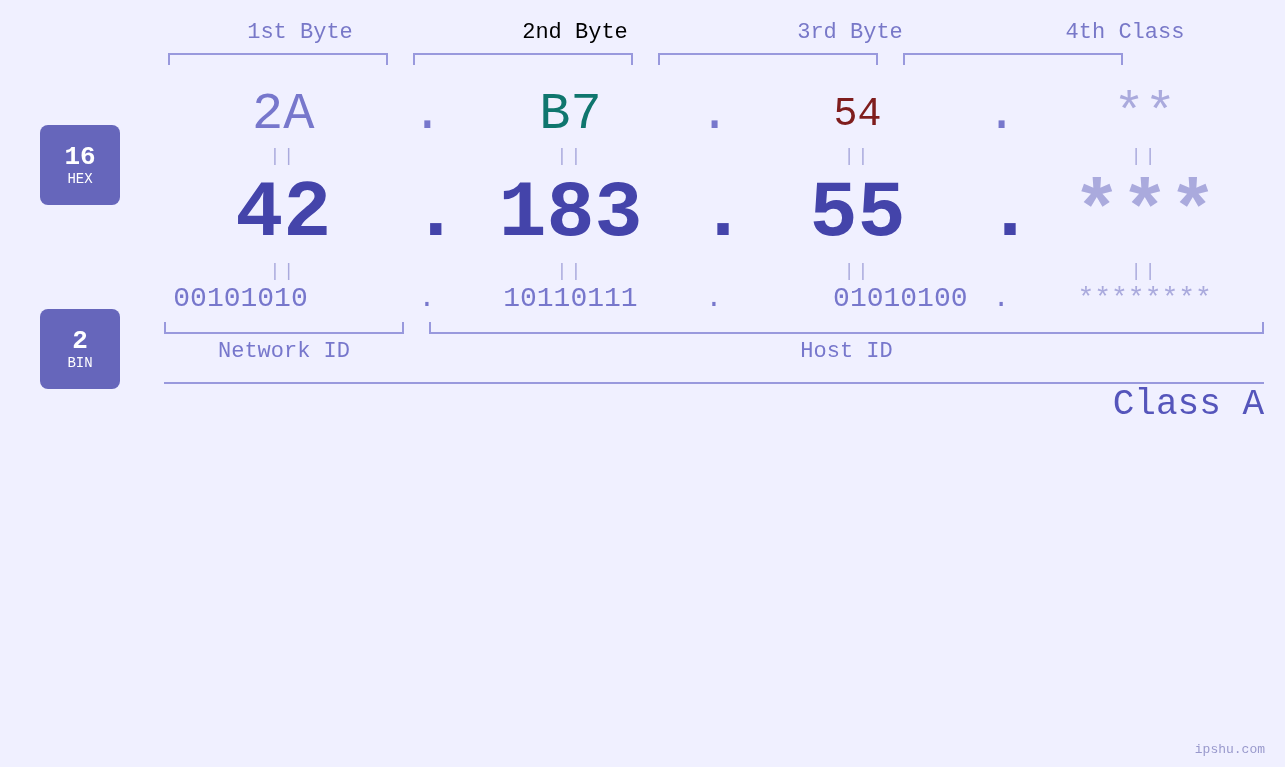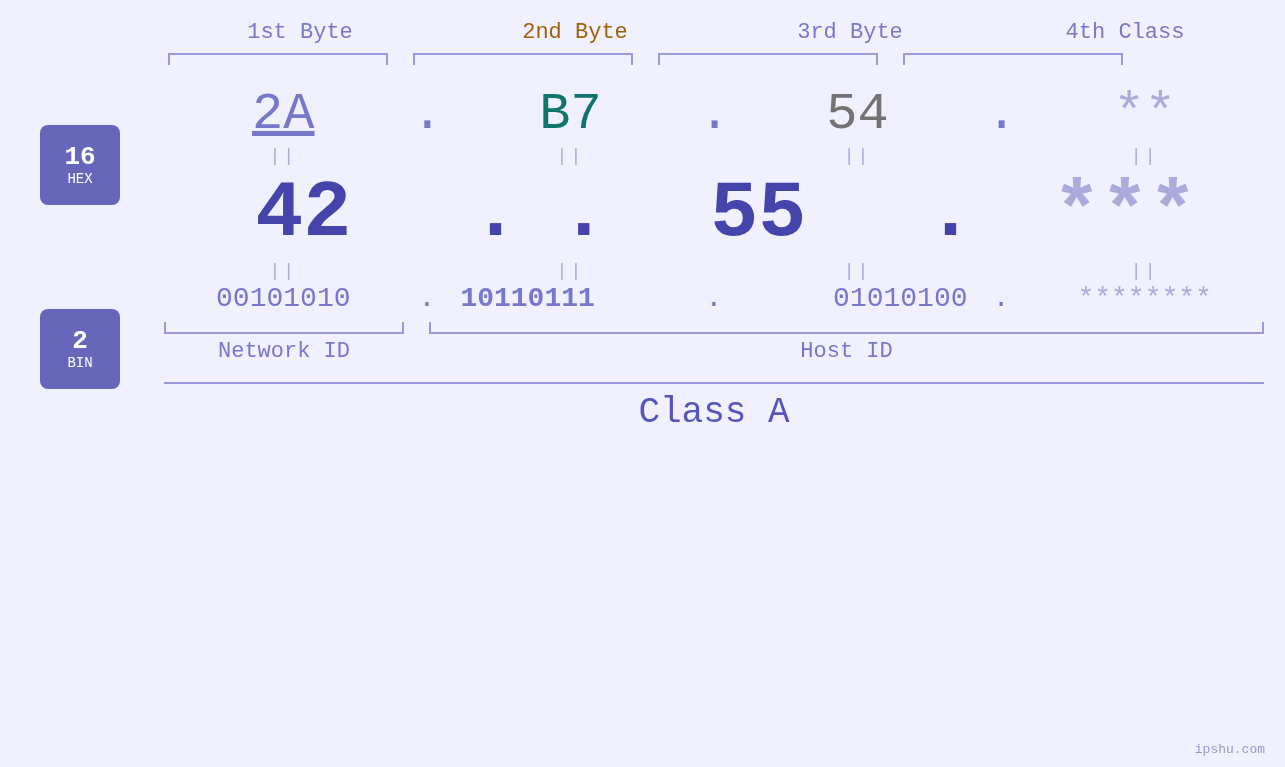--- a/index.html
+++ b/index.html
@@ -72,21 +72,21 @@
     }
 
   </style>
 </head>
 <body>
 
 <div class="main-container">
 
   <div class="byte-labels-row" style="display:flex; width:1100px; margin-left:140px; justify-content:space-around; margin-bottom:8px;">
     <div class="byte-label" style="width:220px;text-align:center;color:#7878c8;font-size:22px;font-family:'Courier New',monospace;">1st Byte</div>
-    <div class="byte-label" style="width:220px;text-align:center;color:#a16207;font-size:22px;font-family:'Courier New',monospace;">2nd Byte</div>
+    <div class="byte-label" style="width:220px;text-align:center;color:#000000;font-size:22px;font-family:'Courier New',monospace;">2nd Byte</div>
     <div class="byte-label" style="width:220px;text-align:center;color:#7878c8;font-size:22px;font-family:'Courier New',monospace;">3rd Byte</div>
     <div class="byte-label" style="width:220px;text-align:center;color:#7878c8;font-size:22px;font-family:'Courier New',monospace;">4th Class</div>
   </div>
 
   <div style="display:flex; width:1100px; margin-left:140px; margin-bottom:20px;">
     <div style="width:220px;height:12px;border-top:2px solid #9999dd;border-left:2px solid #9999dd;border-right:2px solid #9999dd;margin:0 5px;"></div>
     <div style="width:15px;"></div>
     <div style="width:220px;height:12px;border-top:2px solid #9999dd;border-left:2px solid #9999dd;border-right:2px solid #9999dd;margin:0 5px;"></div>
     <div style="width:15px;"></div>
     <div style="width:220px;height:12px;border-top:2px solid #9999dd;border-left:2px solid #9999dd;border-right:2px solid #9999dd;margin:0 5px;"></div>
@@ -110,33 +110,33 @@
       <div class="badge">
         <span class="badge-num">2</span>
         <span class="badge-label">BIN</span>
       </div>
     </div>
 
     <div style="display:flex;flex-direction:column;width:1100px;">
 
       <div style="display:flex;align-items:center;justify-content:space-around;width:1100px;">
         <div style="width:220px;text-align:center;">
-          <span style="font-size:52px;font-family:'Courier New',monospace;color:#7777cc;text-decoration:underline;">2A</span>
+          <span style="font-size:52px;font-family:'Courier New',monospace;color:#7777cc;">2A</span>
         </div>
         <div style="width:30px;text-align:center;">
           <span style="font-size:52px;font-family:'Courier New',monospace;color:#7777cc;">.</span>
         </div>
         <div style="width:220px;text-align:center;">
           <span style="font-size:52px;font-family:'Courier New',monospace;color:#0f766e;">B7</span>
         </div>
         <div style="width:30px;text-align:center;">
           <span style="font-size:52px;font-family:'Courier New',monospace;color:#7777cc;">.</span>
         </div>
         <div style="width:220px;text-align:center;">
-          <span style="font-size:52px;font-family:'Courier New',monospace;color:#737373;">54</span>
+          <span style="font-size:40px;font-family:'Courier New',monospace;color:#7f1d1d;">54</span>
         </div>
         <div style="width:30px;text-align:center;">
           <span style="font-size:52px;font-family:'Courier New',monospace;color:#7777cc;">.</span>
         </div>
         <div style="width:220px;text-align:center;">
           <span style="font-size:52px;font-family:'Courier New',monospace;color:#aaaadd;">**</span>
         </div>
       </div>
 
       <div style="display:flex;width:1100px;justify-content:space-around;margin:2px 0;">
@@ -149,20 +149,23 @@
         <div style="width:220px;text-align:center;color:#aaaadd;font-size:18px;letter-spacing:3px;">||</div>
       </div>
 
       <div style="display:flex;align-items:center;justify-content:space-around;width:1100px;">
         <div style="width:220px;text-align:center;">
           <span style="font-size:80px;font-family:'Courier New',monospace;color:#4444aa;font-weight:bold;">42</span>
         </div>
         <div style="width:30px;text-align:center;">
           <span style="font-size:80px;font-family:'Courier New',monospace;color:#4444aa;font-weight:bold;">.</span>
         </div>
+        <div style="width:220px;text-align:center;">
+          <span style="font-size:80px;font-family:'Courier New',monospace;color:#4444aa;font-weight:bold;">183</span>
+        </div>
         <div style="width:30px;text-align:center;">
           <span style="font-size:80px;font-family:'Courier New',monospace;color:#4444aa;font-weight:bold;">.</span>
         </div>
         <div style="width:220px;text-align:center;">
           <span style="font-size:80px;font-family:'Courier New',monospace;color:#4444aa;font-weight:bold;">55</span>
         </div>
         <div style="width:30px;text-align:center;">
           <span style="font-size:80px;font-family:'Courier New',monospace;color:#4444aa;font-weight:bold;">.</span>
         </div>
         <div style="width:220px;text-align:center;">
@@ -174,27 +177,27 @@
         <div style="width:220px;text-align:center;color:#aaaadd;font-size:18px;letter-spacing:3px;">||</div>
         <div style="width:30px;"></div>
         <div style="width:220px;text-align:center;color:#aaaadd;font-size:18px;letter-spacing:3px;">||</div>
         <div style="width:30px;"></div>
         <div style="width:220px;text-align:center;color:#aaaadd;font-size:18px;letter-spacing:3px;">||</div>
         <div style="width:30px;"></div>
         <div style="width:220px;text-align:center;color:#aaaadd;font-size:18px;letter-spacing:3px;">||</div>
       </div>
 
       <div style="display:flex;align-items:center;justify-content:space-around;width:1100px;">
-        <div style="width:220px;text-align:center;">
+        <div style="width:220px;">
           <span style="font-size:28px;font-family:'Courier New',monospace;color:#7777cc;">00101010</span>
         </div>
         <div style="width:30px;text-align:center;">
           <span style="font-size:28px;font-family:'Courier New',monospace;color:#7777cc;">.</span>
         </div>
-        <div style="width:220px;text-align:left;font-weight:bold;">
+        <div style="width:220px;text-align:center;">
           <span style="font-size:28px;font-family:'Courier New',monospace;color:#7777cc;">10110111</span>
         </div>
         <div style="width:30px;text-align:center;">
           <span style="font-size:28px;font-family:'Courier New',monospace;color:#7777cc;">.</span>
         </div>
         <div style="width:220px;text-align:right;">
           <span style="font-size:28px;font-family:'Courier New',monospace;color:#7777cc;">01010100</span>
         </div>
         <div style="width:30px;text-align:center;">
           <span style="font-size:28px;font-family:'Courier New',monospace;color:#7777cc;">.</span>
@@ -210,21 +213,21 @@
         <div style="flex:1;height:12px;border-bottom:2px solid #9999dd;border-left:2px solid #9999dd;border-right:2px solid #9999dd;"></div>
       </div>
 
       <div style="display:flex;width:1100px;margin-top:5px;">
         <div style="width:240px;text-align:center;color:#7777cc;font-size:22px;font-family:'Courier New',monospace;">Network ID</div>
         <div style="width:25px;"></div>
         <div style="flex:1;text-align:center;color:#7777cc;font-size:22px;font-family:'Courier New',monospace;">Host ID</div>
       </div>
 
       <div style="width:1100px;border-bottom:2px solid #9999dd;margin-top:18px;"></div>
-      <div style="display:flex;width:1100px;justify-content:center;margin-top:8px;">
+      <div style="display:flex;width:1100px;justify-content:flex-end;">
         <span style="font-size:36px;color:#5555bb;font-family:'Courier New',monospace;">Class A</span>
       </div>
 
     </div>
   </div>
 
   <div class="watermark">ipshu.com</div>
 
 </div>
 

